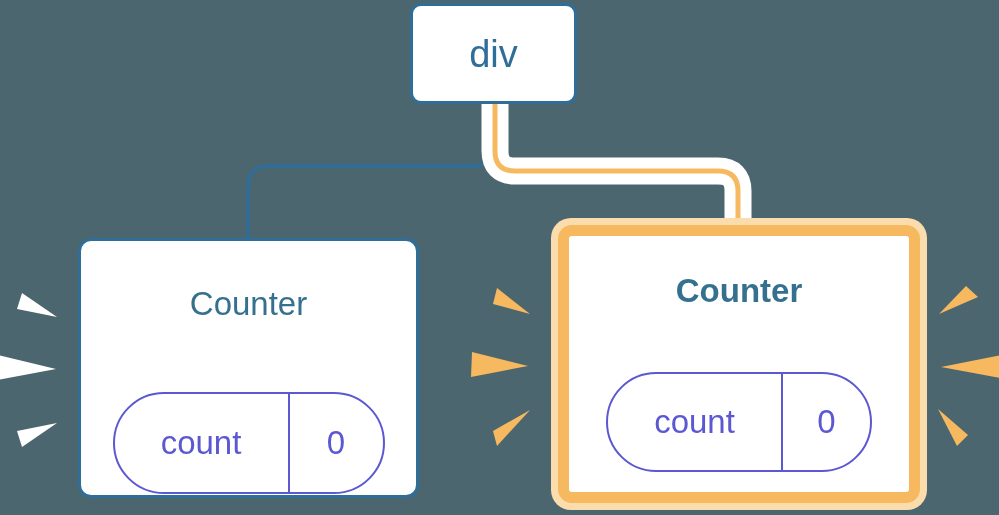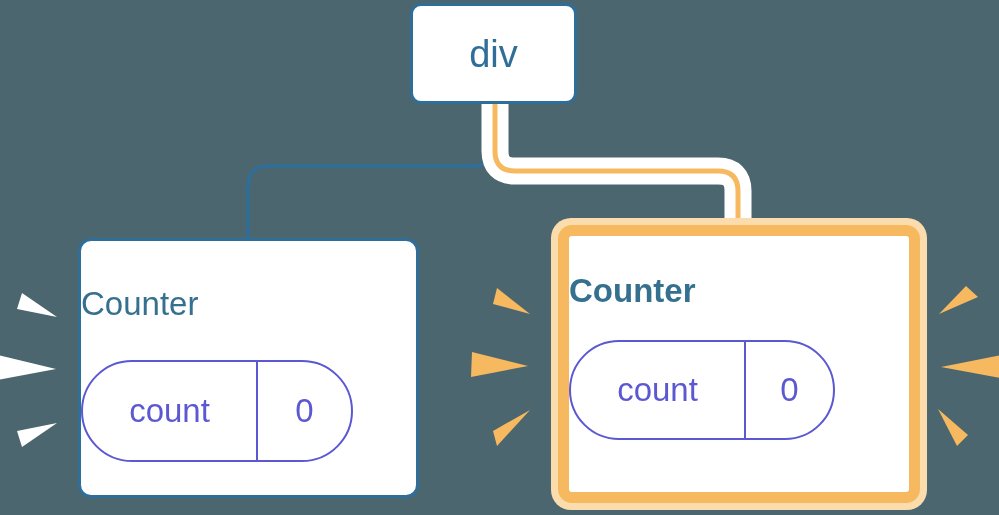--- a/index.html
+++ b/index.html
@@ -34,21 +34,21 @@
     border-radius:11px;
     display:flex;align-items:center;justify-content:center;
   }
   .root-node .label{
     font-size:38px;color:var(--blue);line-height:1;
   }
 
   .counter-card{
     position:absolute;
     background:var(--card-white);
-    display:flex;flex-direction:column;
+    display:flex;flex-direction:column;align-items:center;gap:32px;
   }
   .card-left{
     left:78px;top:238px;width:341px;height:260px;
     border:3px solid var(--blue);
     border-radius:13px;
     padding-top:44px;
   }
   .card-right-outer{
     position:absolute;left:551px;top:218px;width:376px;height:292px;
     background:var(--pale-orange);

